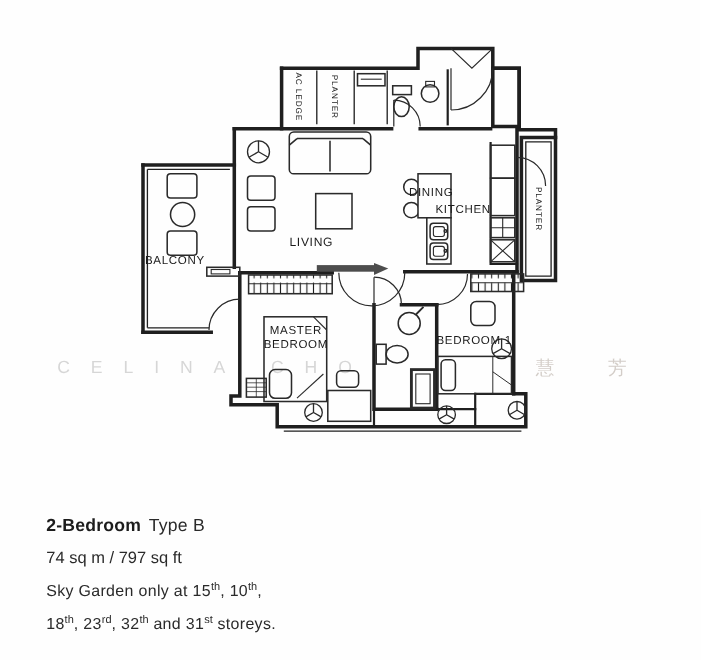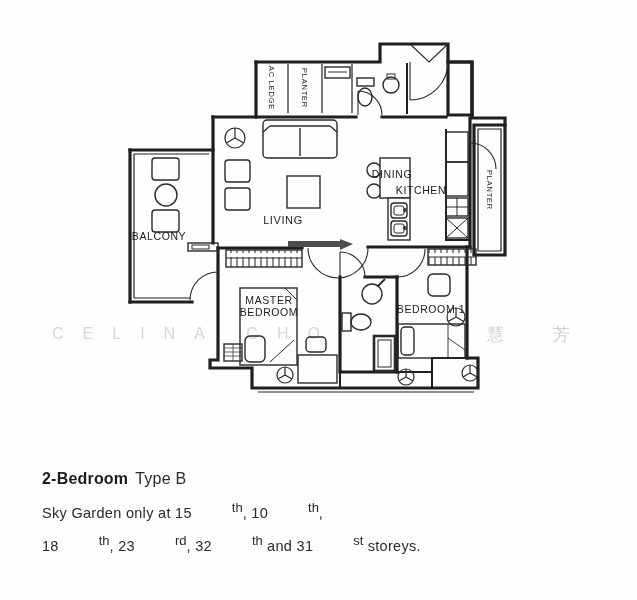--- a/index.html
+++ b/index.html
@@ -11,21 +11,21 @@
   .lbl-10{font-size:10.5px;}
   .lbl-v{font-size:7.5px;letter-spacing:.8px;}
   .wm-latin{font-size:16px;letter-spacing:19px;fill:#cdcdcd;opacity:.8;}
   .wm-cjk{font-size:17px;letter-spacing:22px;fill:#ccc5bf;opacity:.85;}
   .footer{position:absolute;left:42px;top:470px;color:#1c1c1c;}
   .title{font-size:16px;letter-spacing:.2px;}
   .title .tb{font-weight:bold;}
   .title .tr{font-weight:400;margin-left:7px;color:#2a2a2a;}
   .area{font-size:15px;margin-top:11px;color:#2a2a2a;}
   .sky{font-size:14.5px;margin-top:12px;color:#2a2a2a;letter-spacing:.3px;}
-  .sky sup{font-size:13px;vertical-align:super;letter-spacing:0;margin-left:40px;}
+  .sky sup{font-size:10px;vertical-align:super;letter-spacing:0;}
 </style>
 </head>
 <body>
 
 <div id="stage">
 
 <svg id="plan-svg" width="637" height="455" viewBox="0 0 637 455" xmlns="http://www.w3.org/2000/svg">
   <defs>
     <pattern id="hatch" width="6" height="17" patternUnits="userSpaceOnUse">
       <line x1="3" y1="2" x2="3" y2="15" stroke="#1f1f1f" stroke-width="1"></line>
@@ -229,17 +229,18 @@
     <text class="room-label lbl-v" transform="rotate(90 272 88)" x="272" y="91">AC LEDGE</text>
     <text class="room-label lbl-v" transform="rotate(90 305 88)" x="305" y="91">PLANTER</text>
     <text class="room-label lbl-v" transform="rotate(90 490 190)" x="490" y="193">PLANTER</text>
   </g>
 </svg>
 
 <div class="footer">
   <div class="title">
     <span class="tb">2-Bedroom</span><span class="tr">Type B</span>
   </div>
+  <div class="area">74 sq m / 797 sq ft</div>
   <div class="sky"><span>Sky Garden only at 15</span><sup>th</sup><span>, 10</span><sup>th</sup><span>,</span></div>
   <div class="sky"><span>18</span><sup>th</sup><span>, 23</span><sup>rd</sup><span>, 32</span><sup>th</sup><span> and 31</span><sup>st</sup><span> storeys.</span></div>
 </div>
 
 </div>
 
 </body></html>

